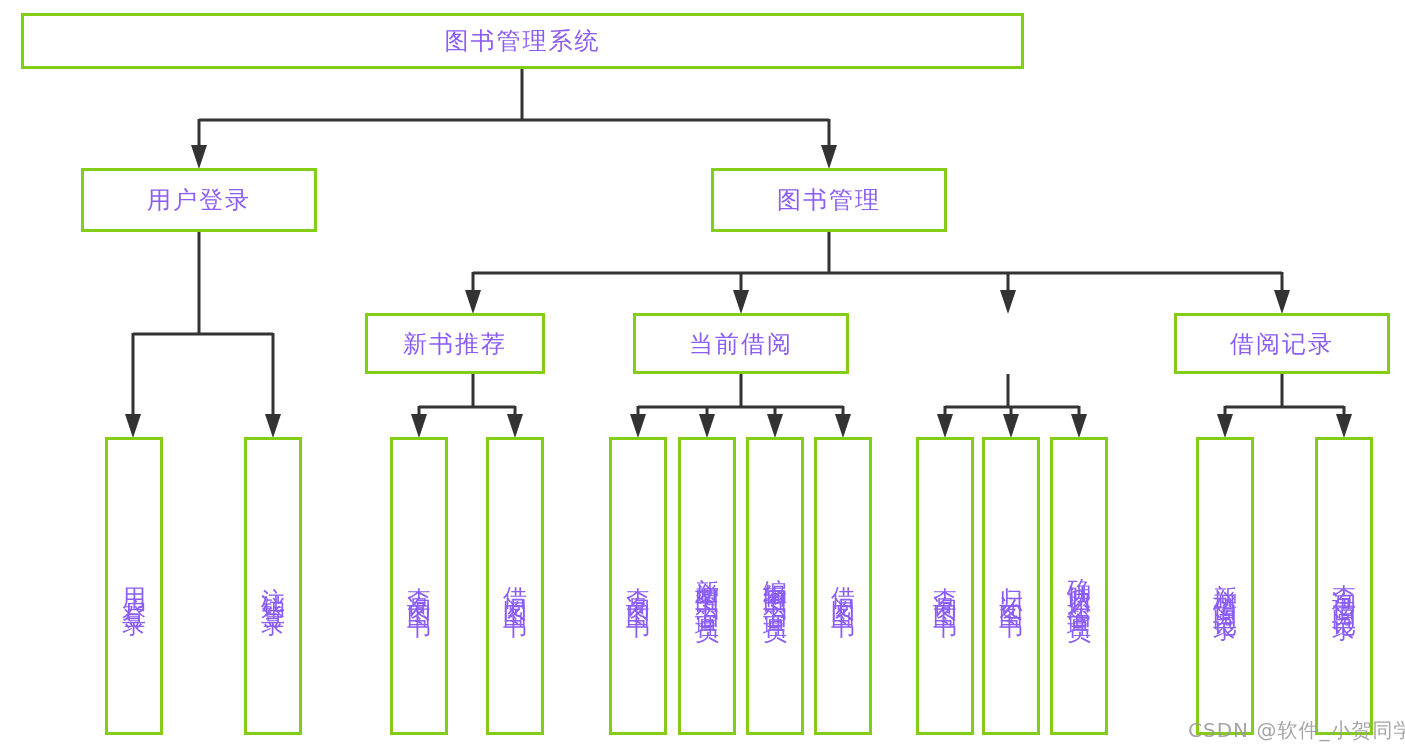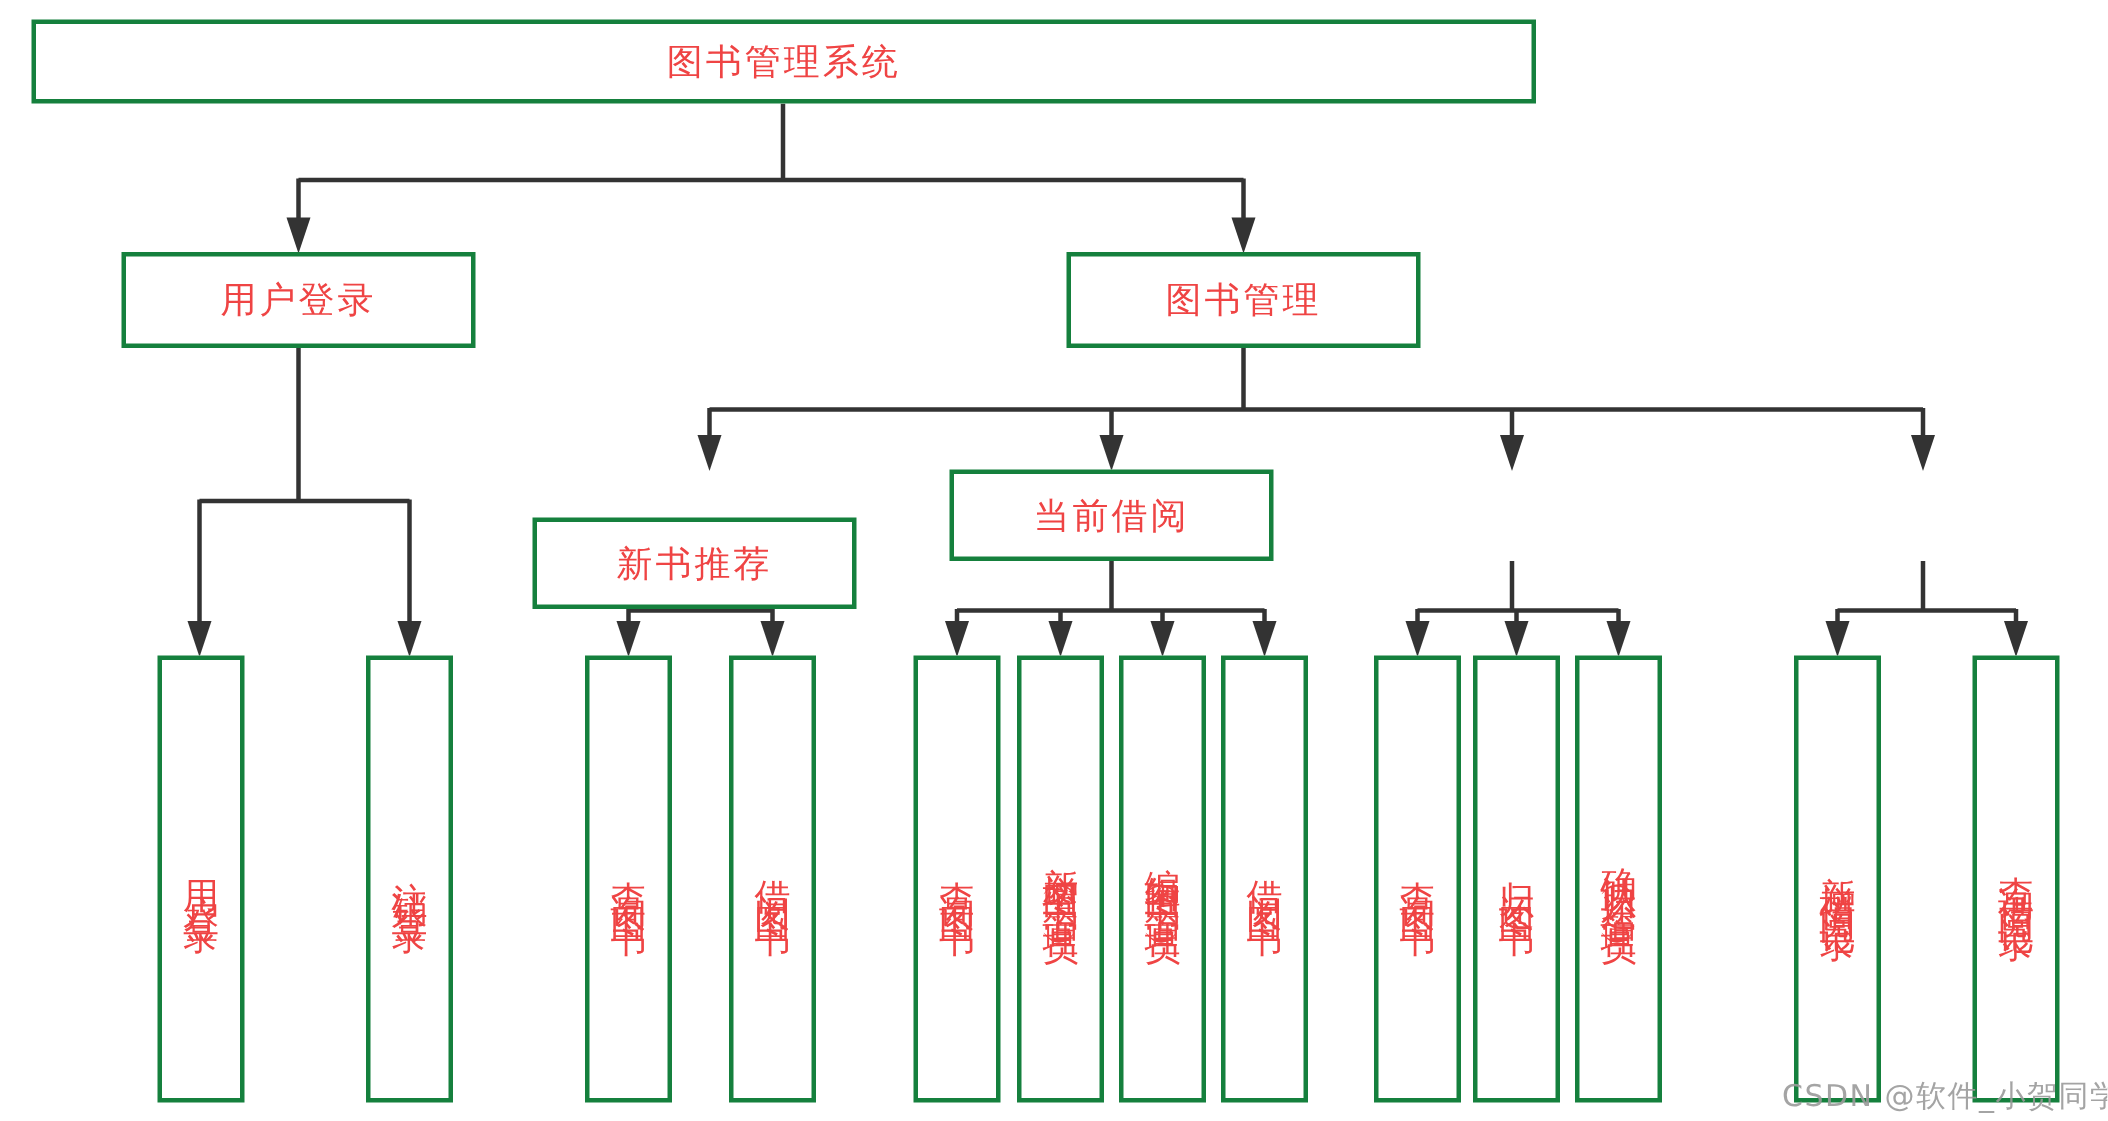--- a/index.html
+++ b/index.html
@@ -17,23 +17,23 @@
   }
   #wires {
     position: absolute;
     left: 0;
     top: 0;
     z-index: 1;
   }
   .box {
     position: absolute;
     box-sizing: border-box;
-    border: 3px solid #15803d;
+    border: 3px solid #84cc16;
     background: #ffffff;
-    color: #ef4444;
+    color: #8b5cf6;
     display: flex;
     align-items: center;
     justify-content: center;
     z-index: 2;
     font-size: 24px;
     letter-spacing: 2px;
     line-height: 1;
     text-align: center;
   }
   .hbox {  }
@@ -125,22 +125,23 @@
       <polygon points="1217,414 1233,414 1225,438"></polygon>
       <polygon points="1336,414 1352,414 1344,438"></polygon>
     </g>
   </svg>
 
   <div class="box hbox" style="left:21px; top:13px; width:1003px; height:56px;">图书管理系统</div>
 
   <div class="box hbox" style="left:81px; top:168px; width:236px; height:64px;">用户登录</div>
   <div class="box hbox" style="left:711px; top:168px; width:236px; height:64px;text-align:center;">图书管理</div>
 
-  <div class="box hbox" style="left:355px; top:313px; width:216px; height:61px;margin-top:32px;">新书推荐</div>
+  <div class="box hbox" style="left:365px; top:313px; width:180px; height:61px;">新书推荐</div>
   <div class="box hbox" style="left:633px; top:313px; width:216px; height:61px;">当前借阅</div>
+  <div class="box hbox" style="left:1174px; top:313px; width:216px; height:61px;">借阅记录</div>
 
   <div class="box vbox" style="left:105px; top:437px; width:58px; height:298px;">用户登录</div>
   <div class="box vbox" style="left:244px; top:437px; width:58px; height:298px;">注销登录</div>
 
   <div class="box vbox" style="left:390px; top:437px; width:58px; height:298px;">查询图书</div>
   <div class="box vbox" style="left:486px; top:437px; width:58px; height:298px;">借阅图书</div>
 
   <div class="box vbox" style="left:609px; top:437px; width:58px; height:298px;">查询图书</div>
   <div class="box vbox" style="left:678px; top:437px; width:58px; height:298px; letter-spacing:6px;">新增图书（管理员）</div>
   <div class="box vbox" style="left:746px; top:437px; width:58px; height:298px; letter-spacing:6px;">编辑图书（管理员）</div>

